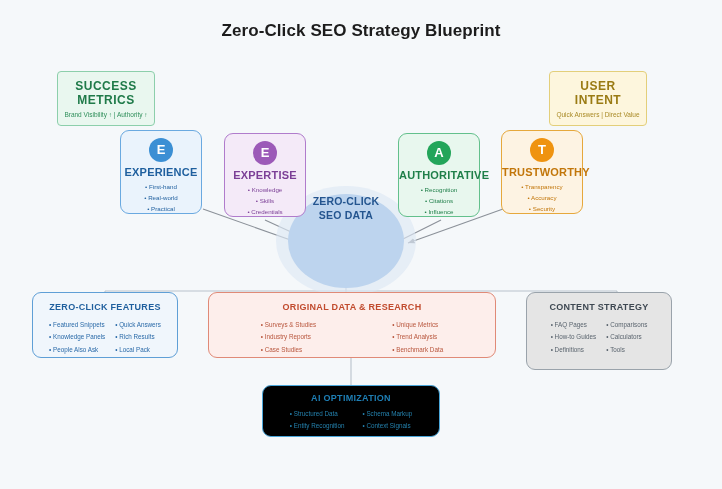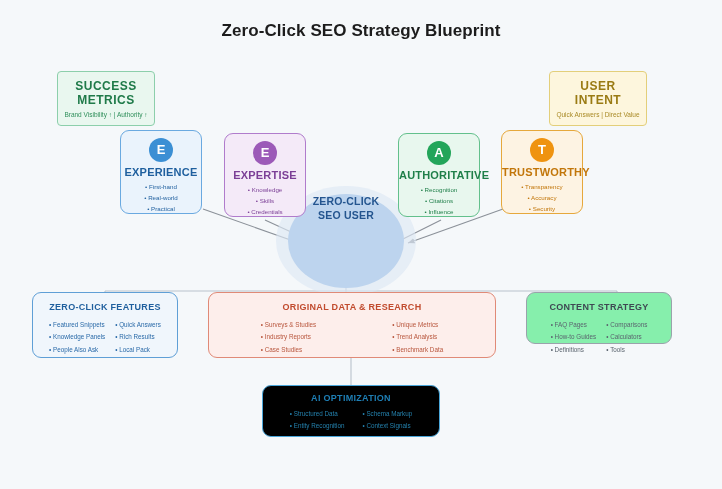--- a/index.html
+++ b/index.html
@@ -141,22 +141,22 @@
 
   #panel-data {
     left: 208px; top: 292px; width: 288px; height: 66px;
     background: #fdeeeb; border-color: #e08a77;
   }
   #panel-data .p-title { color: #c14b2e; }
   #panel-data li { color: #b8553c; }
   #panel-data .p-cols { gap: 76px; }
 
   #panel-content {
-    left: 526px; top: 292px; width: 146px; height: 52px;
-    background: #86efac; border-color: #9aa3ab;
+    left: 526px; top: 292px; width: 146px; height: 78px;
+    background: #e5e5e5; border-color: #9aa3ab;
   }
   #panel-content .p-title { color: #3e4852; }
   #panel-content li { color: #5a646e; }
 
   #panel-ai {
     left: 262px; top: 385px; width: 178px; height: 52px;
     background: #000000; border-color: #4aa6d9;
     padding-top: 7px;
   }
   #panel-ai .p-title { color: #1e7fb5; margin-bottom: 5px; }
@@ -199,21 +199,21 @@
     <div class="b-sub">Brand Visibility ↑ | Authority ↑</div>
   </div>
   <div class="badge" id="badge-intent">
     <div class="b-title">USER INTENT</div>
     <div class="b-sub">Quick Answers | Direct Value</div>
   </div>
 
   <div id="core-halo"></div>
   <div id="core">
     <div class="c-line">ZERO-CLICK</div>
-    <div class="c-line">SEO USER</div>
+    <div class="c-line">SEO DATA</div>
   </div>
 
   <div class="eeat" id="eeat-0">
     <div class="circle">E</div>
     <div class="e-title">EXPERIENCE</div>
     <ul>
       <li><span>•</span> <span>First-hand</span></li>
       <li><span>•</span> <span>Real-world</span></li>
       <li><span>•</span> <span>Practical</span></li>
     </ul>

